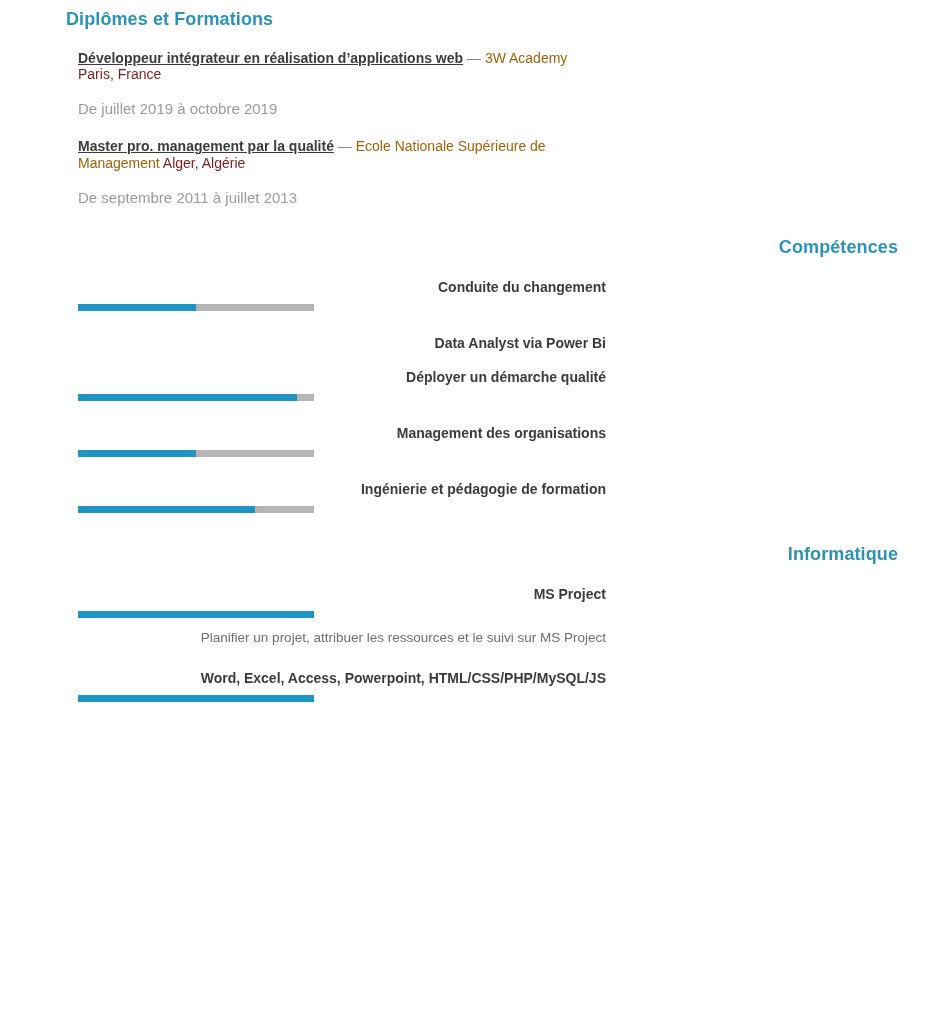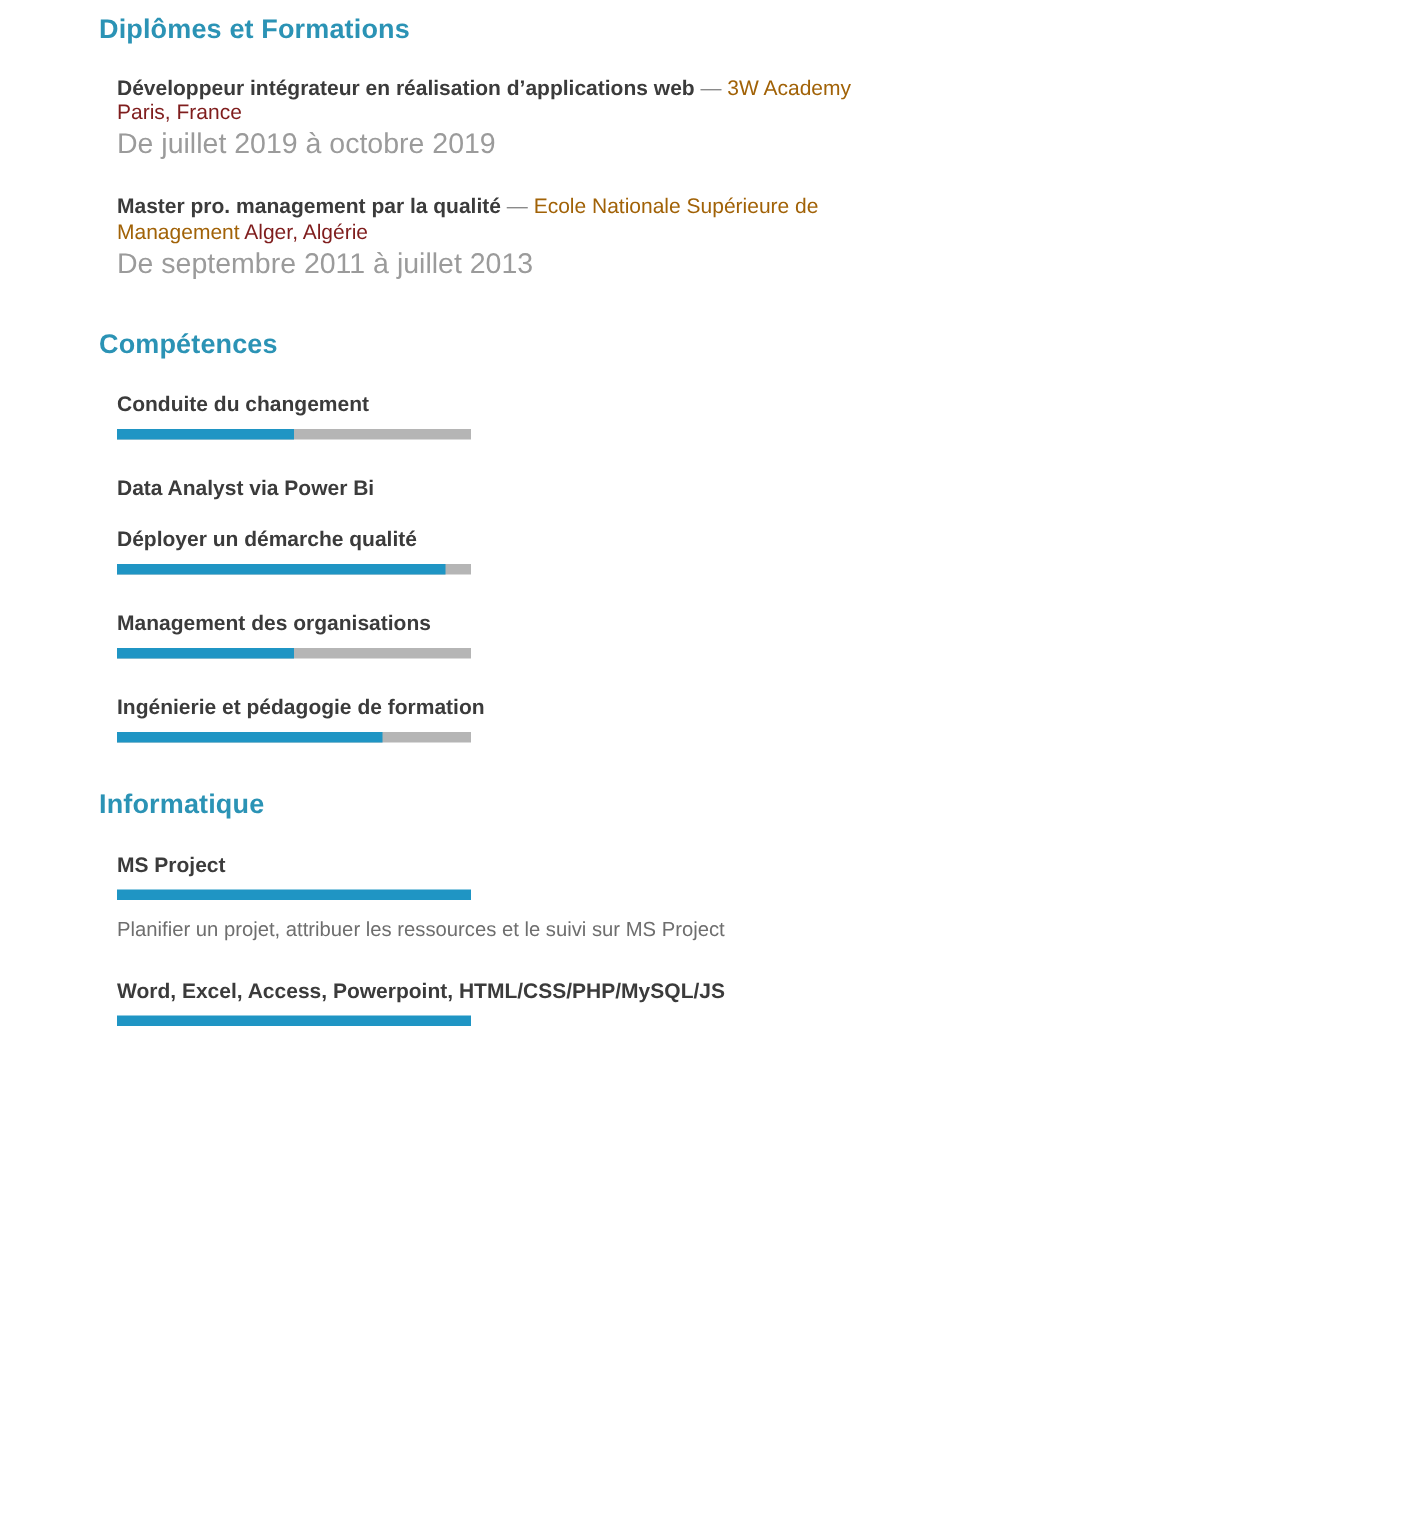--- a/index.html
+++ b/index.html
@@ -17,28 +17,28 @@
     font-weight:bold;
     color:#2b93b5;
     letter-spacing:0.1px;
   }
   .section-body { margin-left:12px; }
 
   
   .entries { margin-top:20px; }
   .entry { margin-bottom:21px; max-width:528px; }
   .entry-line { margin:0; font-size:14px; line-height:1.16; color:#4a4a4a; }
-  .degree { font-weight:bold; color:#3b3b3b; }
+  .degree { font-weight:bold; color:#3b3b3b;text-decoration:underline; }
   .dash { color:#8a8a8a; }
   .school { color:#a16207; text-decoration:none; cursor:pointer; }
   .loc { color:#7f1d1d; }
-  .date { margin:4px 0 0 0; font-size:19px; color:#9b9b9b; }
+  .date { margin:18px 0 0 0; font-size:15px; color:#9b9b9b; }
 
   
-  .section-gap { margin-top:31px; }
+  .section-gap { margin-top:31px;text-align:right; }
   .skills { margin-top:21px; }
   .skill { margin-bottom:24px; max-width:528px; }
   .skill.no-bar { margin-bottom:18px; }
   .skill-label { margin:0; font-size:14px; font-weight:bold; color:#3b3b3b; }
   .bar {
     width:236px; height:7px;
     background:#b5b5b5;
     margin-top:9px;
   }
   .bar-fill { height:100%; background:#1f95c4; }

